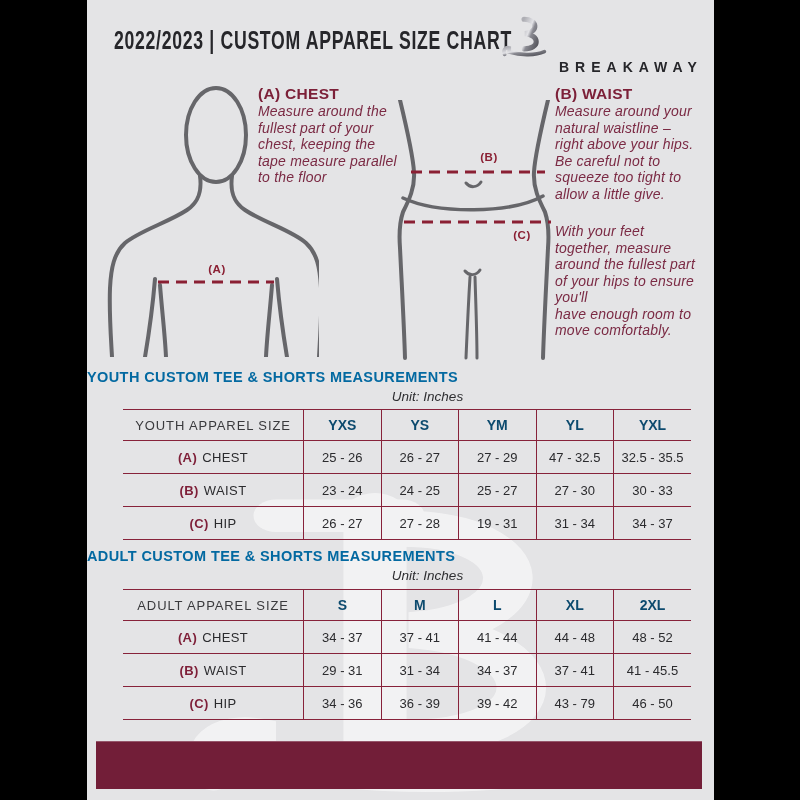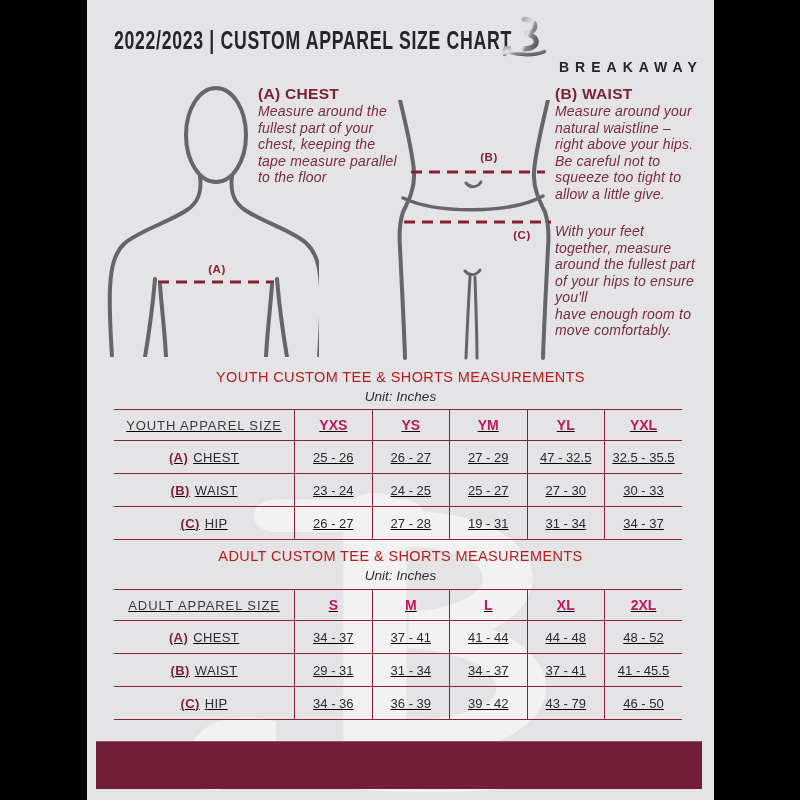--- a/index.html
+++ b/index.html
@@ -31,46 +31,45 @@
     letter-spacing:0.5px;transform:translateX(-50%);
   }
   .guide-block{position:absolute;width:152px;}
   .guide-heading{font-size:15.5px;font-weight:bold;color:#7C2038;letter-spacing:0.3px;}
   .guide-body{
     margin-top:0;font-size:14px;font-style:italic;color:#7B2A44;
     line-height:16.5px;white-space:pre-line;letter-spacing:0.2px;
   }
   
   .section-title{
-    position:absolute;left:0;width:627px;text-align:center;font-size:14.5px;
-    font-weight:normal;color:#b91c1c;letter-spacing:0.4px;
+    position:absolute;left:0;width:627px;font-size:14.5px;
+    font-weight:bold;color:#0369a1;letter-spacing:0.4px;
   }
   .section-unit{
     position:absolute;left:0;width:627px;text-align:center;font-size:13.5px;
-    font-style:italic;color:#2E2E31;
+    font-style:italic;color:#2E2E31;padding-left:27px;
   }
   
   table.size-table{
-    position:absolute;left:27px;width:568px;border-collapse:collapse;
+    position:absolute;left:36px;width:568px;border-collapse:collapse;
     table-layout:fixed;
-    text-decoration:underline;
   }
   table.size-table col.c0{width:31.8%;}
   table.size-table th, table.size-table td{
     border-top:1.5px solid #87223A;padding:0;text-align:center;vertical-align:middle;
   }
   table.size-table tr:last-child td{border-bottom:1.5px solid #87223A;margin-top:24px;}
   table.size-table th:not(:first-child), table.size-table td:not(:first-child){
     border-left:1.5px solid #87223A;
   }
   table.size-table tr.head th{height:30px;}
   table.size-table td{height:32px;font-size:13px;color:#2B2B2E;}
   th.lbl, td.lbl{text-align:left;padding-left:15px;}
   th.lbl{font-weight:normal;font-size:13px;letter-spacing:0.9px;color:#3A3A3D;}
-  tr.head th:not(.lbl){font-weight:bold;font-size:14px;color:#be185d;}
+  tr.head th:not(.lbl){font-weight:bold;font-size:14px;color:#0c4a6e;}
   td.lbl{font-size:13.5px;letter-spacing:0.4px;color:#2B2B2E;}
   td.lbl .tag{font-weight:bold;color:#7E1F38;margin-right:5px;}
   
   .footer-bar{
     position:absolute;left:9px;top:741px;width:606px;height:48px;background:#721E38;
     box-shadow:inset 0 1px 0 rgba(255,255,255,0.25);
   }
   .watermark{position:absolute;left:45px;top:470px;width:540px;height:340px;opacity:0.55;}
 </style>
 </head>

